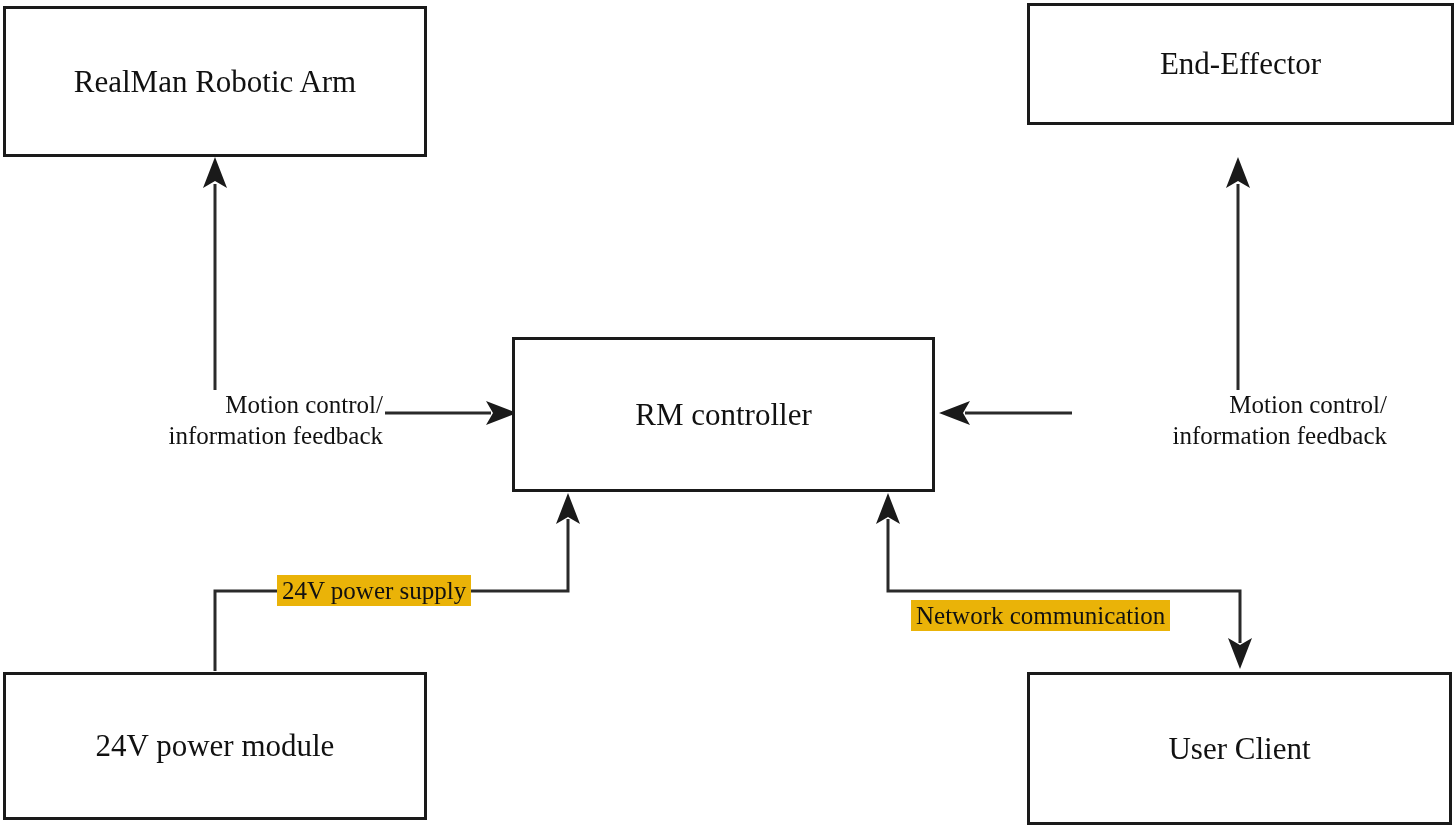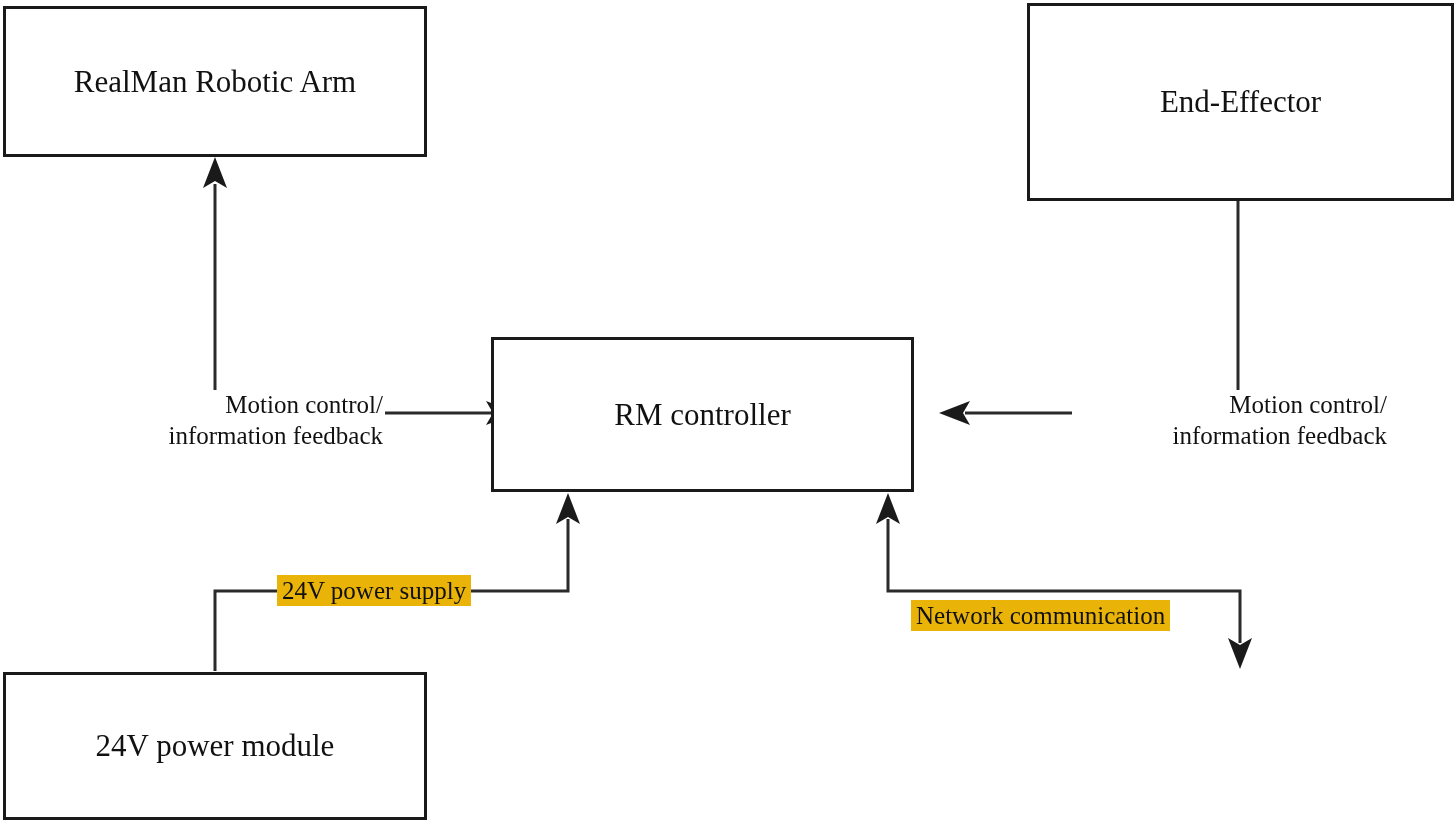--- a/index.html
+++ b/index.html
@@ -31,22 +31,22 @@
     display: flex;
     flex-direction: column;
     align-items: center;
     justify-content: center;
     text-align: center;
     font-size: 31px;
     line-height: 1.35;
     color: #111111;
   }
   .node-arm        { left: 3px;    top: 6px;   width: 424px; height: 151px; }
-  .node-tool       { left: 1027px; top: 3px;   width: 427px; height: 198px; }
-  .node-controller { left: 491px;  top: 337px; width: 423px; height: 155px; }
+  .node-tool       { left: 1027px; top: 3px;   width: 427px; height: 122px; }
+  .node-controller { left: 512px;  top: 337px; width: 423px; height: 155px; }
   .node-power      { left: 3px;    top: 672px; width: 424px; height: 148px; }
   .node-client     { left: 1027px; top: 672px; width: 425px; height: 153px; }
 
   .edge-label {
     position: absolute;
     font-size: 25px;
     line-height: 1.25;
     color: #111111;
     text-align: right;
     white-space: nowrap;
@@ -108,20 +108,23 @@
   </div>
 
   <div class="node node-controller">
     <span>RM controller</span>
   </div>
 
   <div class="node node-power">
     <span>24V power module</span>
   </div>
 
+  <div class="node node-client">
+    <span>User Client</span>
+  </div>
 
   <div class="edge-label edge-label-motion-left">
     <div>Motion control/</div>
     <div>information feedback</div>
   </div>
 
   <div class="edge-label edge-label-motion-right">
     <div>Motion control/</div>
     <div>information feedback</div>
   </div>

